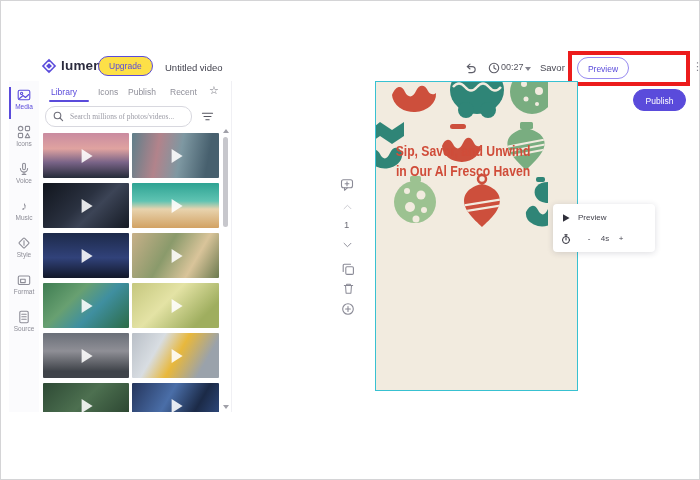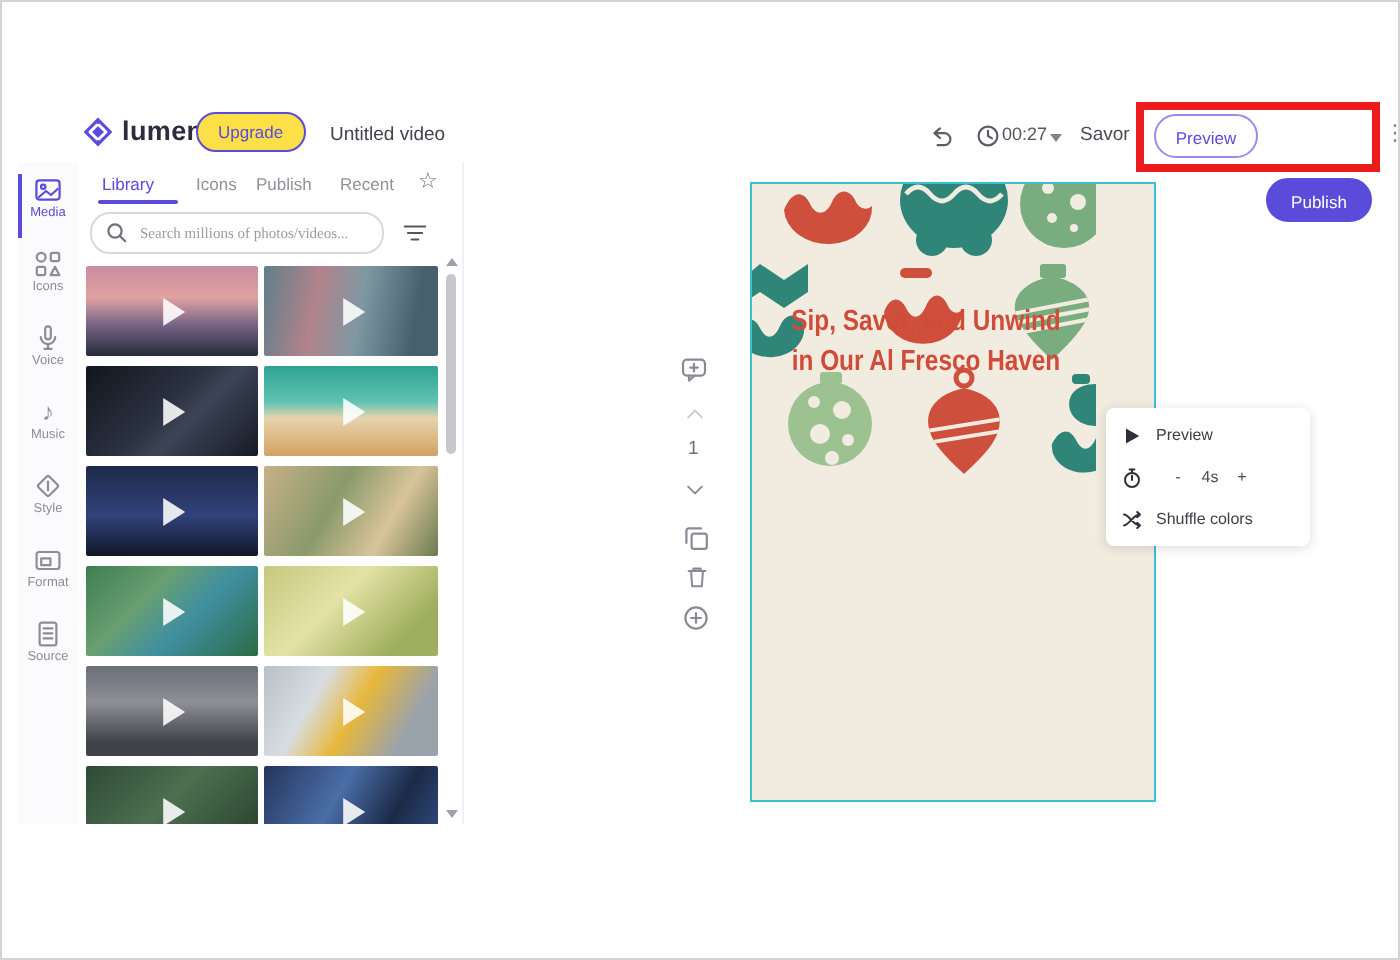--- a/index.html
+++ b/index.html
@@ -59,21 +59,21 @@
   .vscroll-thumb{position:absolute;left:184px;top:56px;width:5px;height:90px;border-radius:3px;background:#c7c7cc;}
   .scroll-arrow{position:absolute;width:0;height:0;border-left:3px solid transparent;border-right:3px solid transparent;}
   .sa-up{left:184px;top:48px;border-bottom:4px solid #a0a0a8;}
   .sa-dn{left:184px;top:324px;border-top:4px solid #a0a0a8;}
 
   
   .sc{color:#8a8a96;}
   .scene-num{left:343px;top:218px;font-size:9.5px;color:#6e6e78;}
 
   
-  .canvas{left:374px;top:90px;width:203px;height:310px;box-sizing:border-box;border:1.5px solid var(--selection_border);background:var(--canvas_bg);overflow:hidden;}
+  .canvas{left:374px;top:80px;width:203px;height:310px;box-sizing:border-box;border:1.5px solid var(--selection_border);background:var(--canvas_bg);overflow:hidden;}
   .headline{position:absolute;left:2px;top:60px;width:170px;text-align:center;font-size:14.5px;line-height:1.35;font-weight:bold;color:var(--headline_text);transform:scaleX(.84);transform-origin:center;}
   .f-red{fill:var(--ornament_red);}
   .f-teal{fill:var(--ornament_teal);}
   .f-green{fill:var(--ornament_green);}
   .f-lgreen{fill:var(--ornament_light_green);}
   .s-cream{stroke:var(--canvas_bg);fill:none;}
   .s-red{stroke:var(--ornament_red);fill:none;}
 
   
   .ctx{left:552px;top:203px;width:102px;background:#fff;border-radius:4px;box-shadow:0 1px 6px rgba(40,40,60,.16);padding:3px 0;}
@@ -353,21 +353,15 @@
     </div>
     <div class="ctx-row ctx-timer">
       <svg class="cic icon-stroke" viewBox="0 0 10 10" style="stroke-width:1;">
           <circle cx="5" cy="6" r="3.5"></circle>
           <path d="M5,6 V3.9 M3.8,0.8 h2.4 M5,0.8 V2.2"></path>
         </svg>
       <span class="ctx-minus">-</span>
       <span class="ctx-val">4s</span>
       <span class="ctx-plus">+</span>
     </div>
-    <div class="ctx-row">
-      <svg class="cic icon-stroke" viewBox="0 0 10 10" style="stroke-width:1;">
-          <path d="M1,2.3 C3.5,2.3 5.5,7.7 9,7.7 M1,7.7 C3.5,7.7 5.5,2.3 9,2.3 M7.6,1 L9,2.3 L7.6,3.6 M7.6,6.4 L9,7.7 L7.6,9"></path>
-        </svg>
-      <span>Shuffle colors</span>
-    </div>
   </div>
 
 </div>
 
 </body></html>

